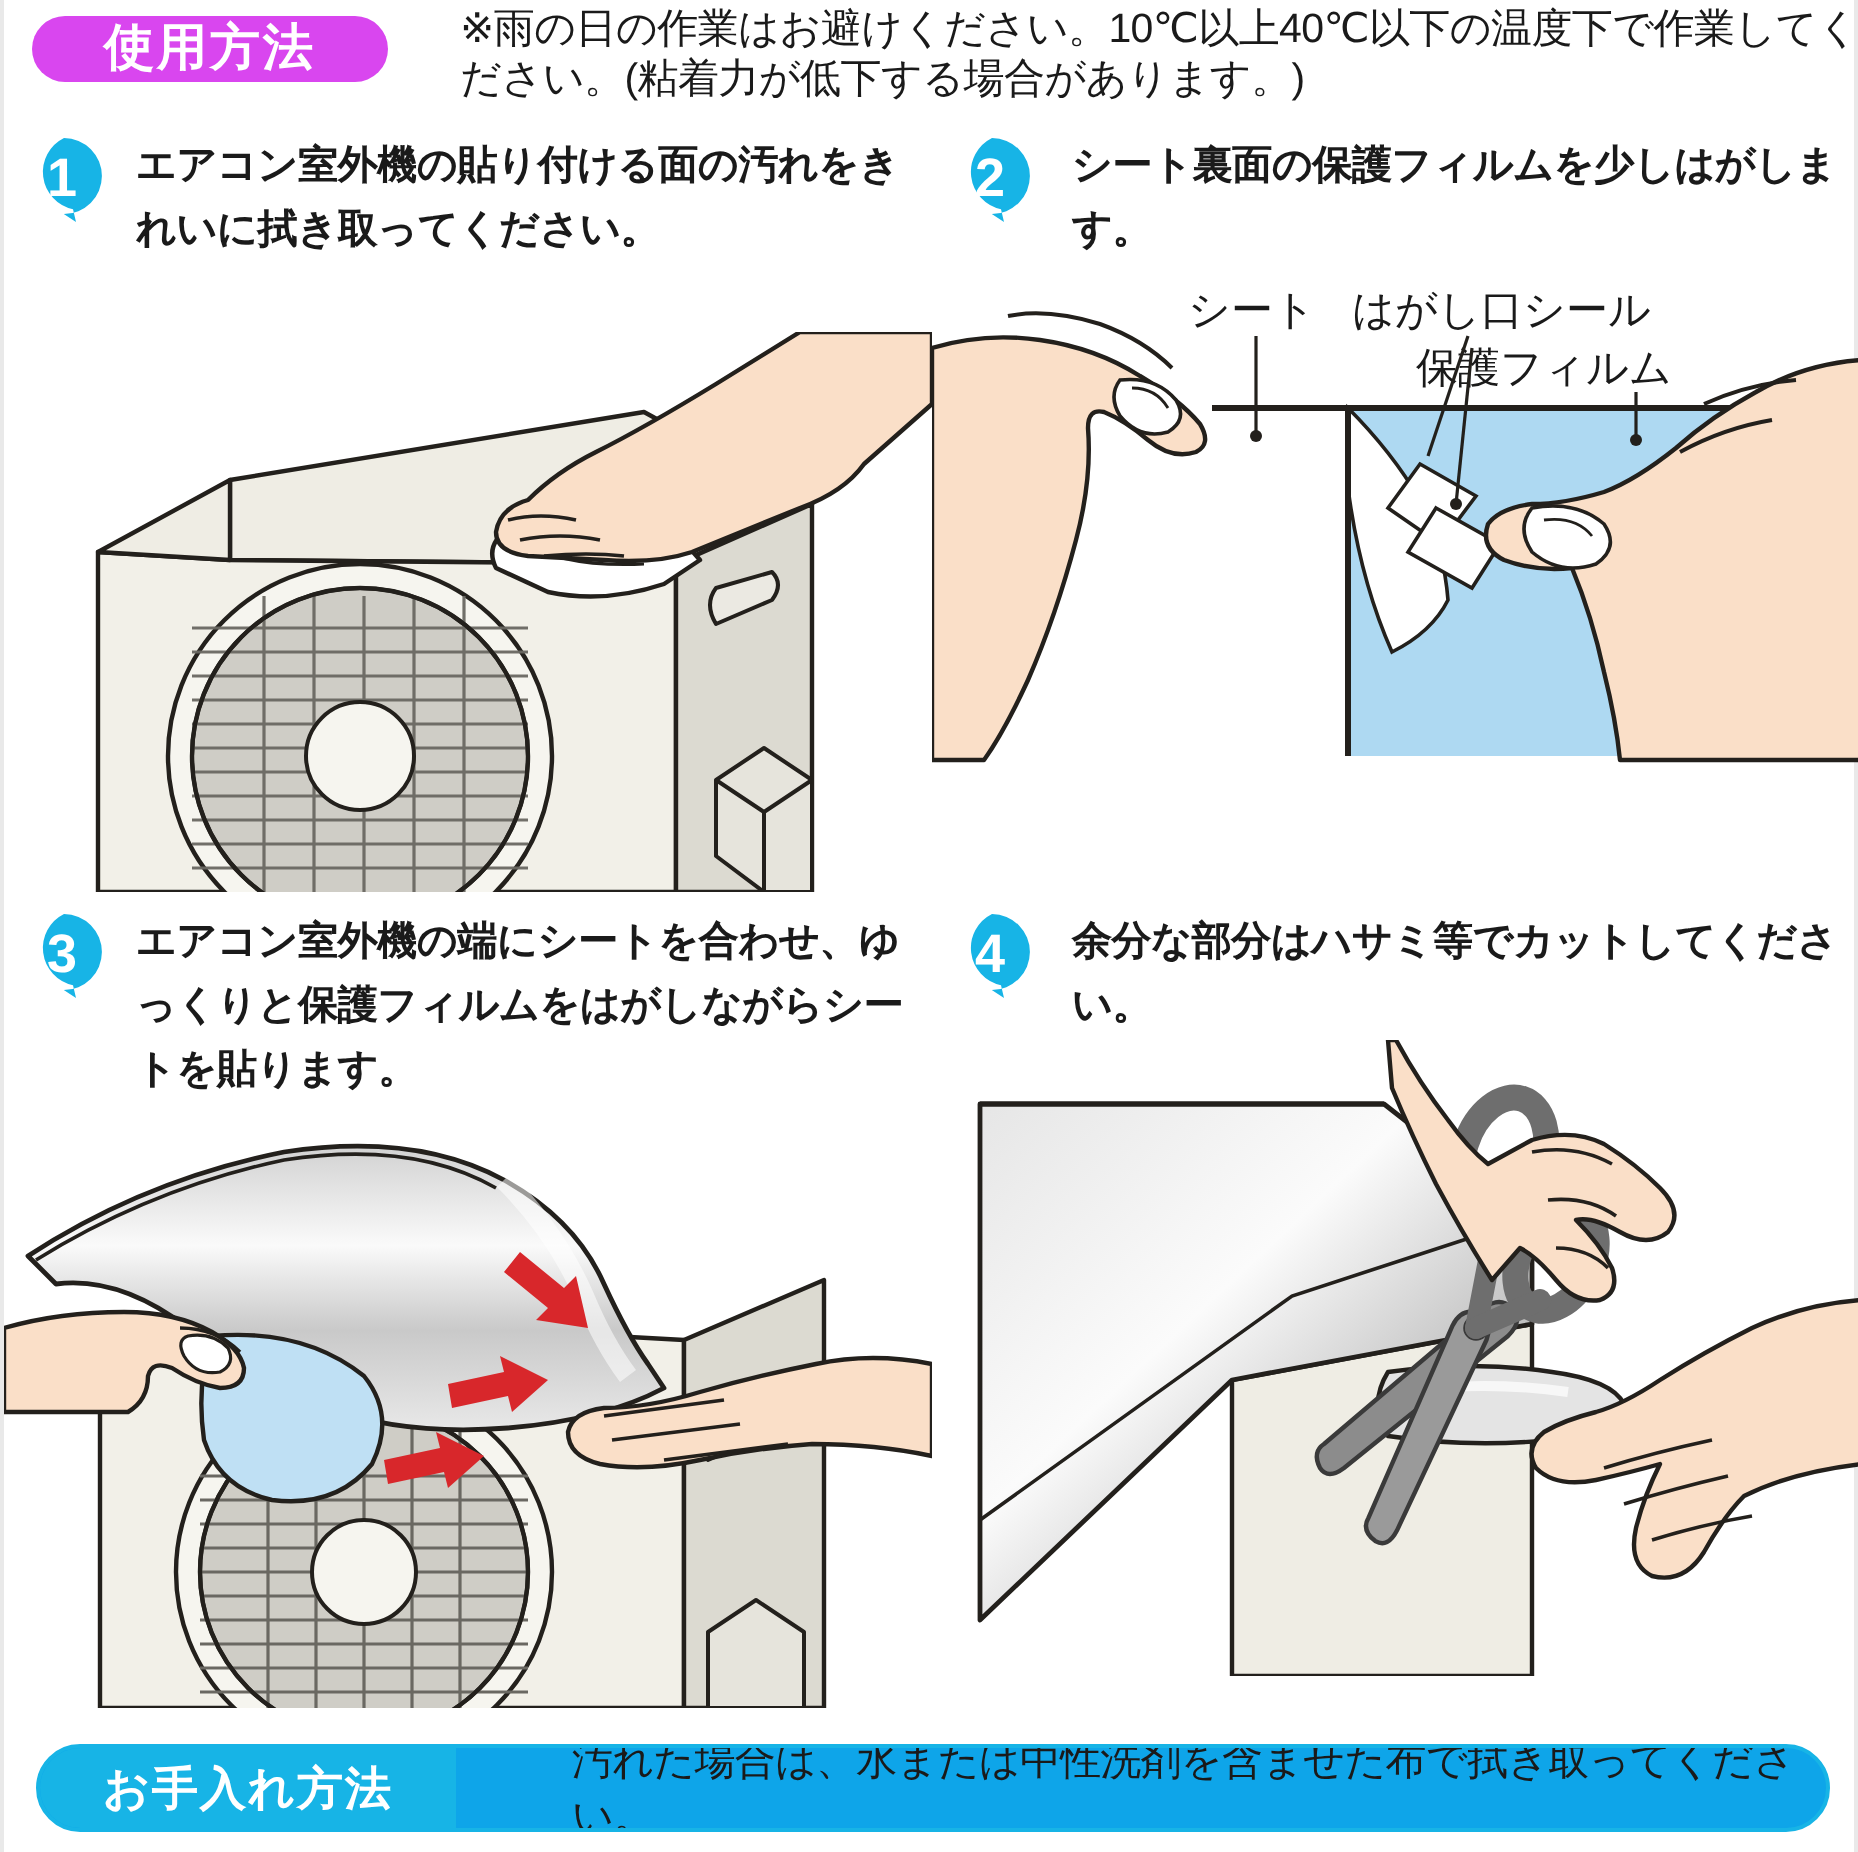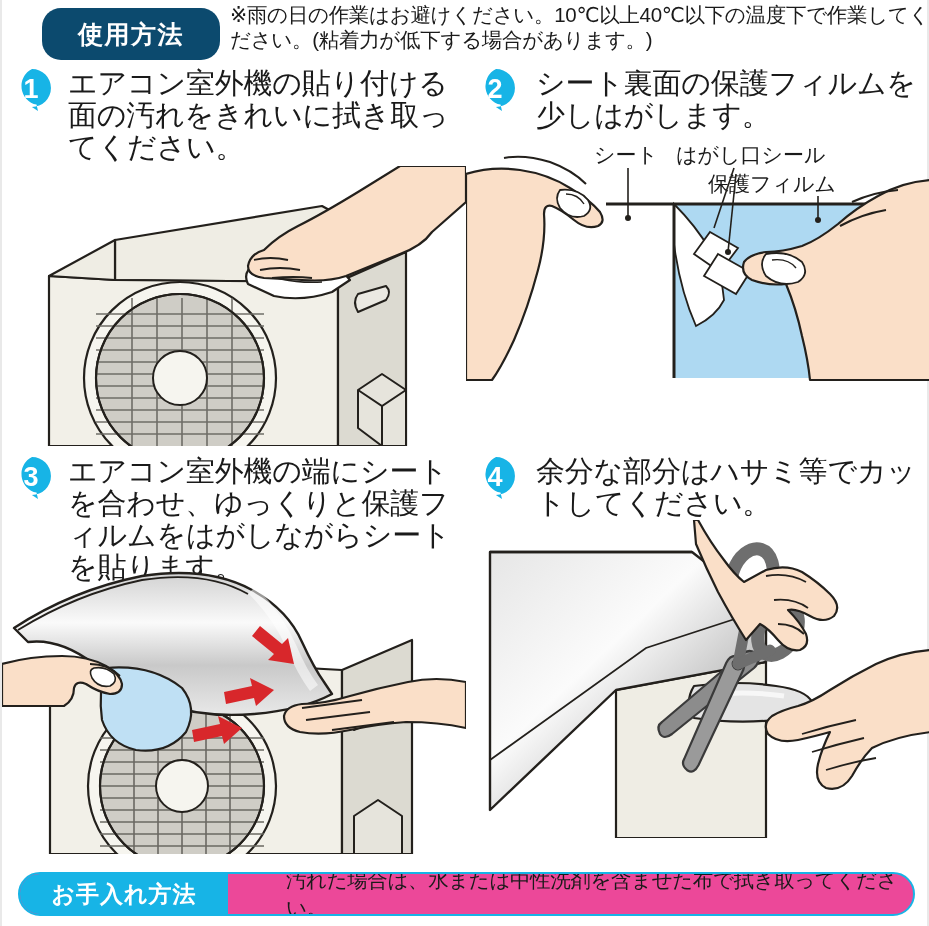--- a/index.html
+++ b/index.html
@@ -13,23 +13,23 @@
     position: relative;
     width: 929px; height: 926px;
     background: #ffffff;
     border-left: 2px solid #e9e9e9;
     border-right: 2px solid #e9e9e9;
   }
 
   
   .header { position: absolute; left: 0; top: 0; width: 929px; height: 58px; }
   .header-tab {
-    position: absolute; left: 40px; top: 8px;
-    width: 178px; height: 52px;
-    background: #0c4a6e;
+    position: absolute; left: 14px; top: 8px;
+    width: 178px; height: 33px;
+    background: #d946ef;
     border-radius: 19px;
     display: flex; align-items: center; justify-content: center;
   }
   .header-tab-label {
     color: #ffffff; font-size: 25px; font-weight: bold;
     letter-spacing: 1.5px; line-height: 1;
   }
   .header-note {
     position: absolute; left: 228px; top: 2px; width: 701px;
     font-size: 20.5px; line-height: 25px; color: #1a1a1a;
@@ -44,36 +44,37 @@
   .step-3 { left: 0px;   top: 388px; width: 464px; height: 412px; }
   .step-4 { left: 464px; top: 388px; width: 465px; height: 412px; }
 
   .step-head { position: relative; display: block; }
   .badge {
     position: absolute; left: 8px; top: 8px;
     width: 46px; height: 46px;
   }
   .badge svg { display: block; }
   .step-text {
-    font-size: 29px; line-height: 32px; color: #1a1a1a;
+    font-size: 20px; line-height: 32px; color: #1a1a1a;
     letter-spacing: -0.2px; padding-left: 66px; padding-top: 9px;
     padding-right: 6px;
+    font-weight: bold;
   }
   .step-2 .step-text, .step-4 .step-text { padding-left: 70px; }
 
   
   .illus { position: absolute; left: 0; width: 100%; }
   .illus svg { display: block; }
 
   
   .footer {
     position: absolute; left: 16px; top: 872px;
     width: 897px; height: 44px;
     border: 2px solid #17b4e6; border-radius: 22px;
-    background: #ec4899; overflow: hidden;
+    background: #0ea5e9; overflow: hidden;
     display: flex; align-items: stretch;
   }
   .footer-tab {
     width: 208px; background: #17b4e6;
     display: flex; align-items: center; justify-content: center;
   }
   .footer-tab-label {
     color: #ffffff; font-size: 23px; font-weight: bold; letter-spacing: 1px;
   }
   .footer-body {

